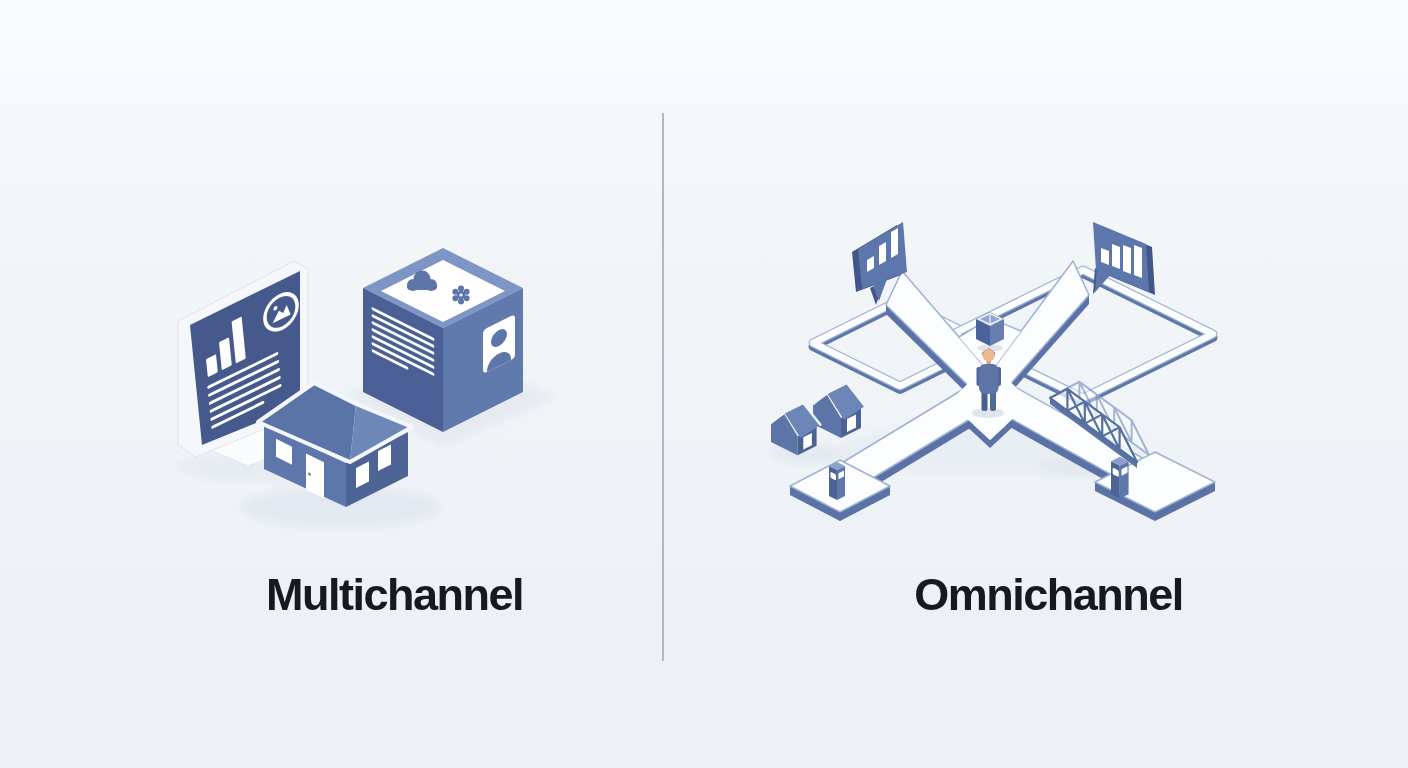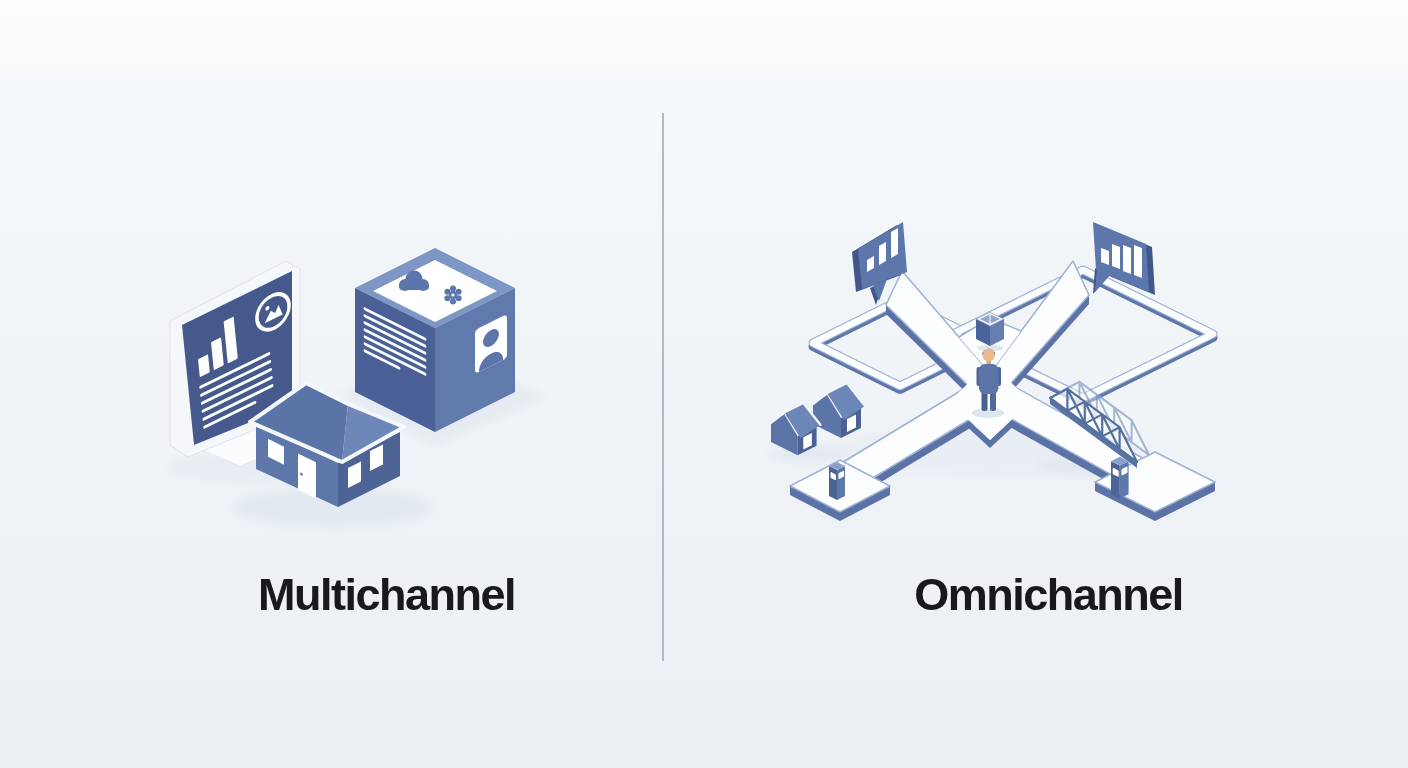--- a/index.html
+++ b/index.html
@@ -7,21 +7,21 @@
     width:1408px;height:768px;overflow:hidden;
     font-family:"Liberation Sans", sans-serif;
     background:linear-gradient(180deg,#fcfdfe 0%,#f6f9fb 12%,#f2f5f8 35%,#eef2f6 70%,#ecf0f5 100%);
   }
   .canvas{position:relative;width:1408px;height:768px;}
   .divider{
     position:absolute;left:662px;top:113px;width:2px;height:548px;
     background:#b2b8c6;
   }
   .panel{position:absolute;top:0;height:768px;}
-  .panel.left{left:8px;width:757px;}
+  .panel.left{left:16px;width:757px;}
   .panel.right{left:663px;width:745px;}
   .illu{position:absolute;display:block;}
   .illu.left{left:140px;top:235px;}
   .illu.right{left:102px;top:212px;} 
   .label{
     position:absolute;top:572px;left:0;width:100%;
     margin:0;text-align:center;
     font-size:45px;font-weight:700;letter-spacing:-1.5px;
     color:#17191e;line-height:1;
   }

